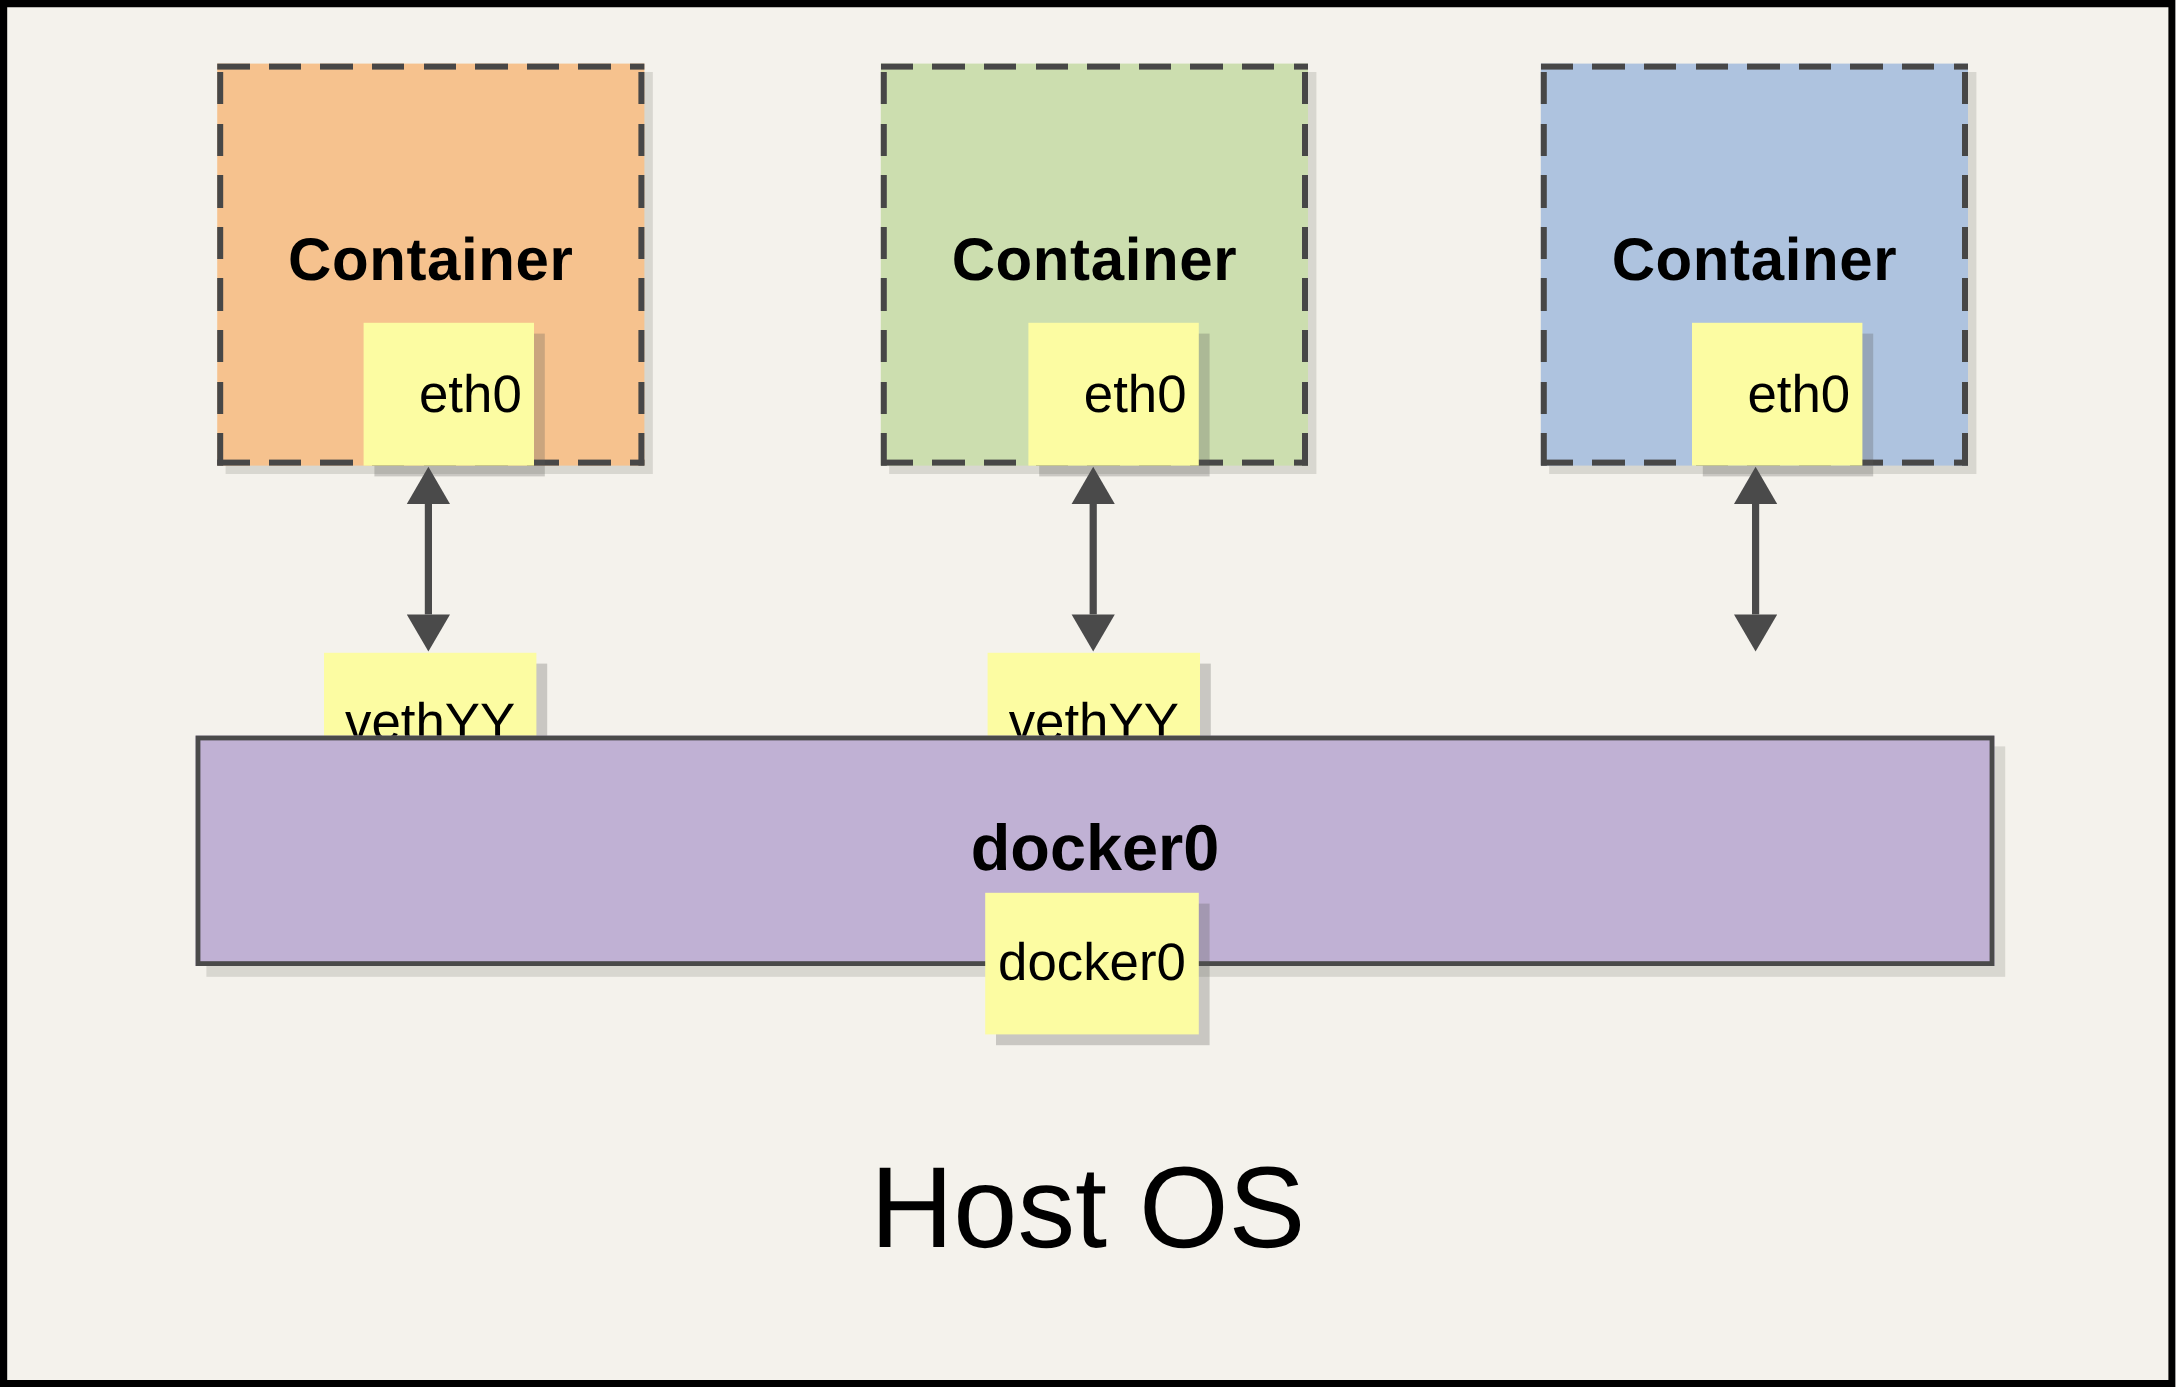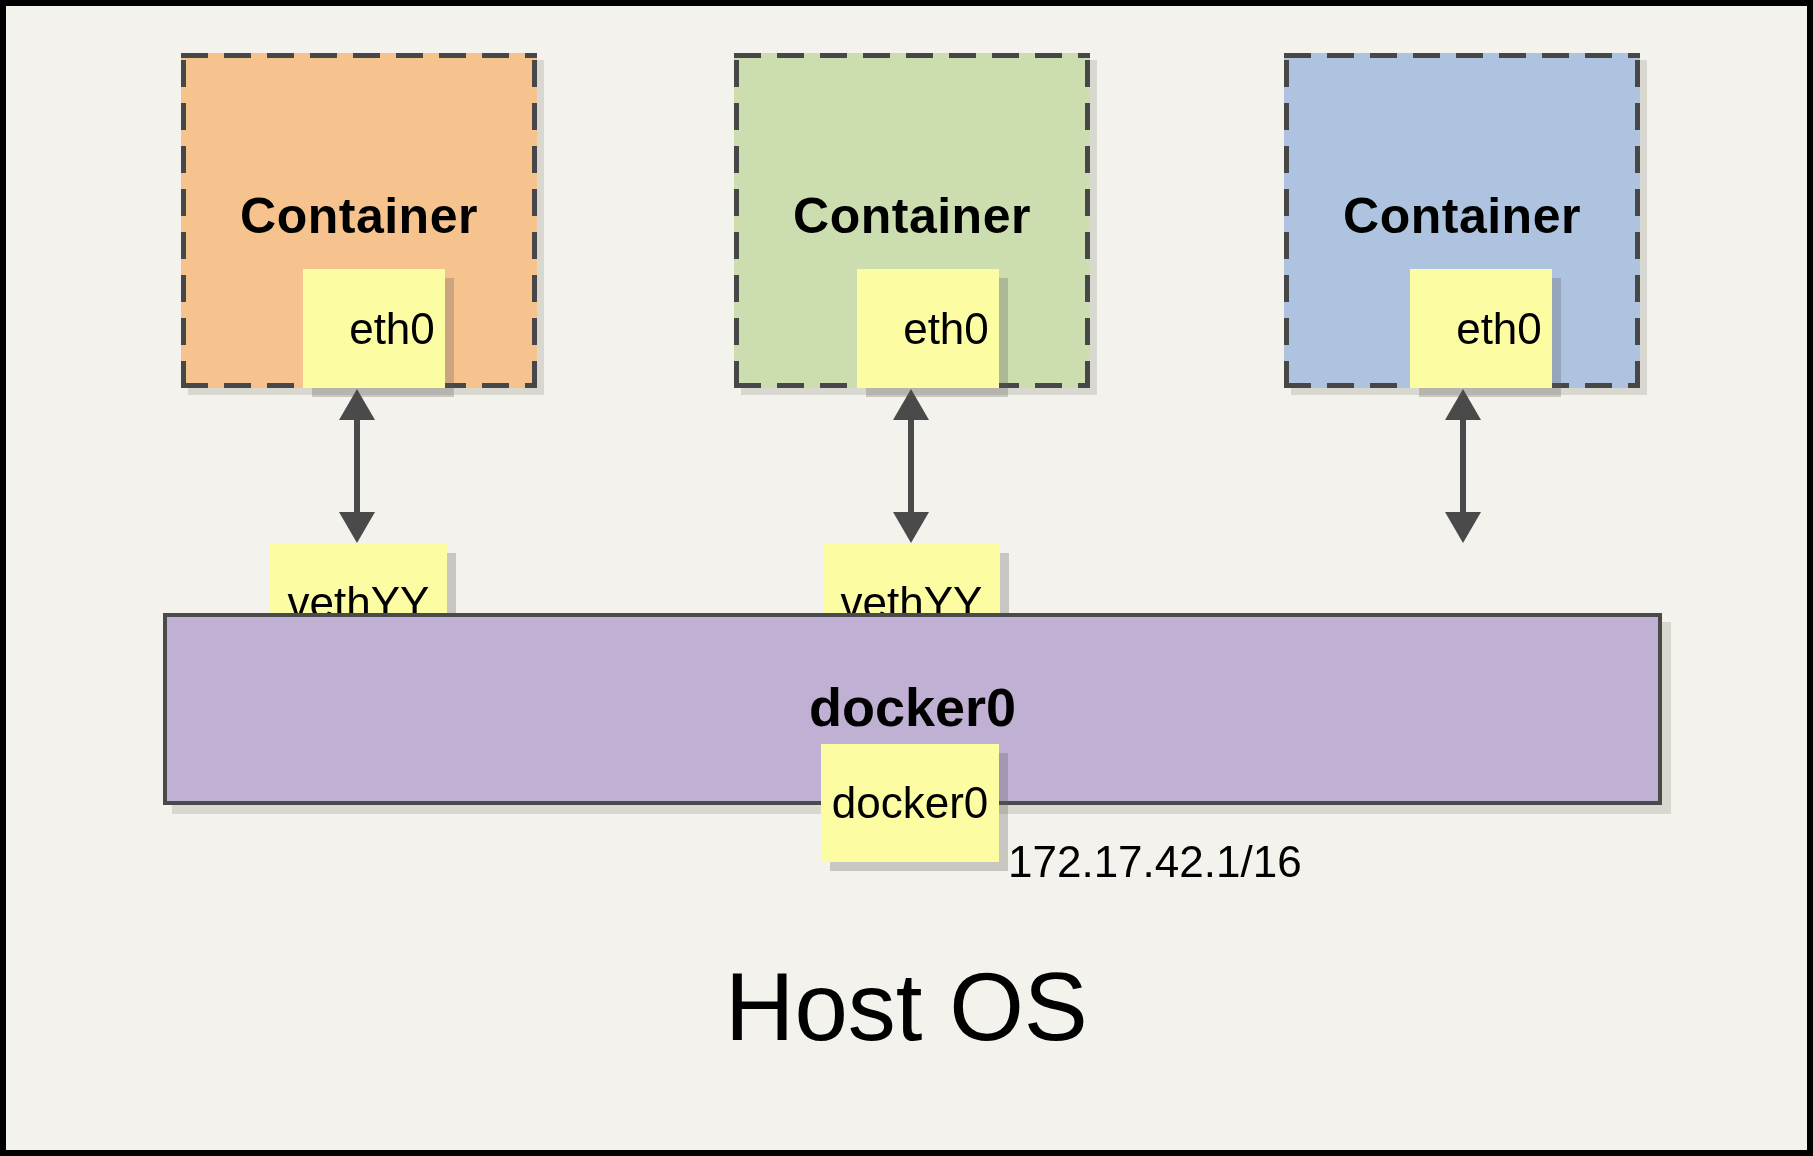--- a/index.html
+++ b/index.html
@@ -151,17 +151,16 @@
     <div class="shaft"></div>
     <div class="head-down"></div>
   </div>
 
   <div class="bridge-bar" style="background-color: rgb(192, 177, 212);">
     <div class="bridge-title">docker0</div>
   </div>
   <div class="chip docker0-chip" style="background-color: rgb(252, 252, 162);">
     <span>docker0</span>
   </div>
-  <div class="ip-label">172.17.42.1/16</div>
 
   <div class="host-label">Host OS</div>
 
 </div>
 
 </body></html>

